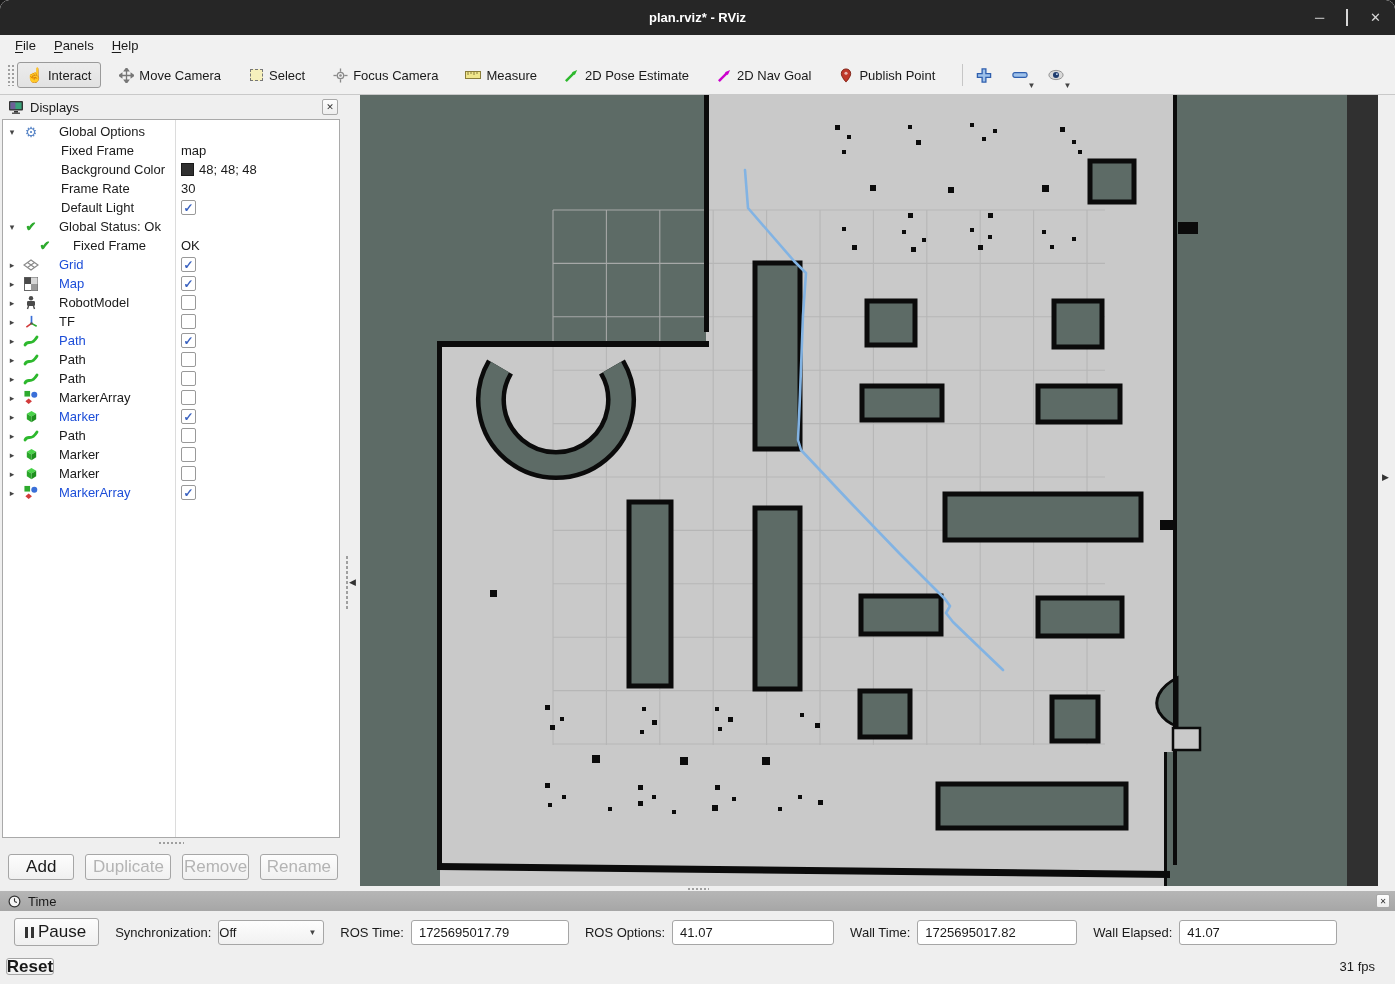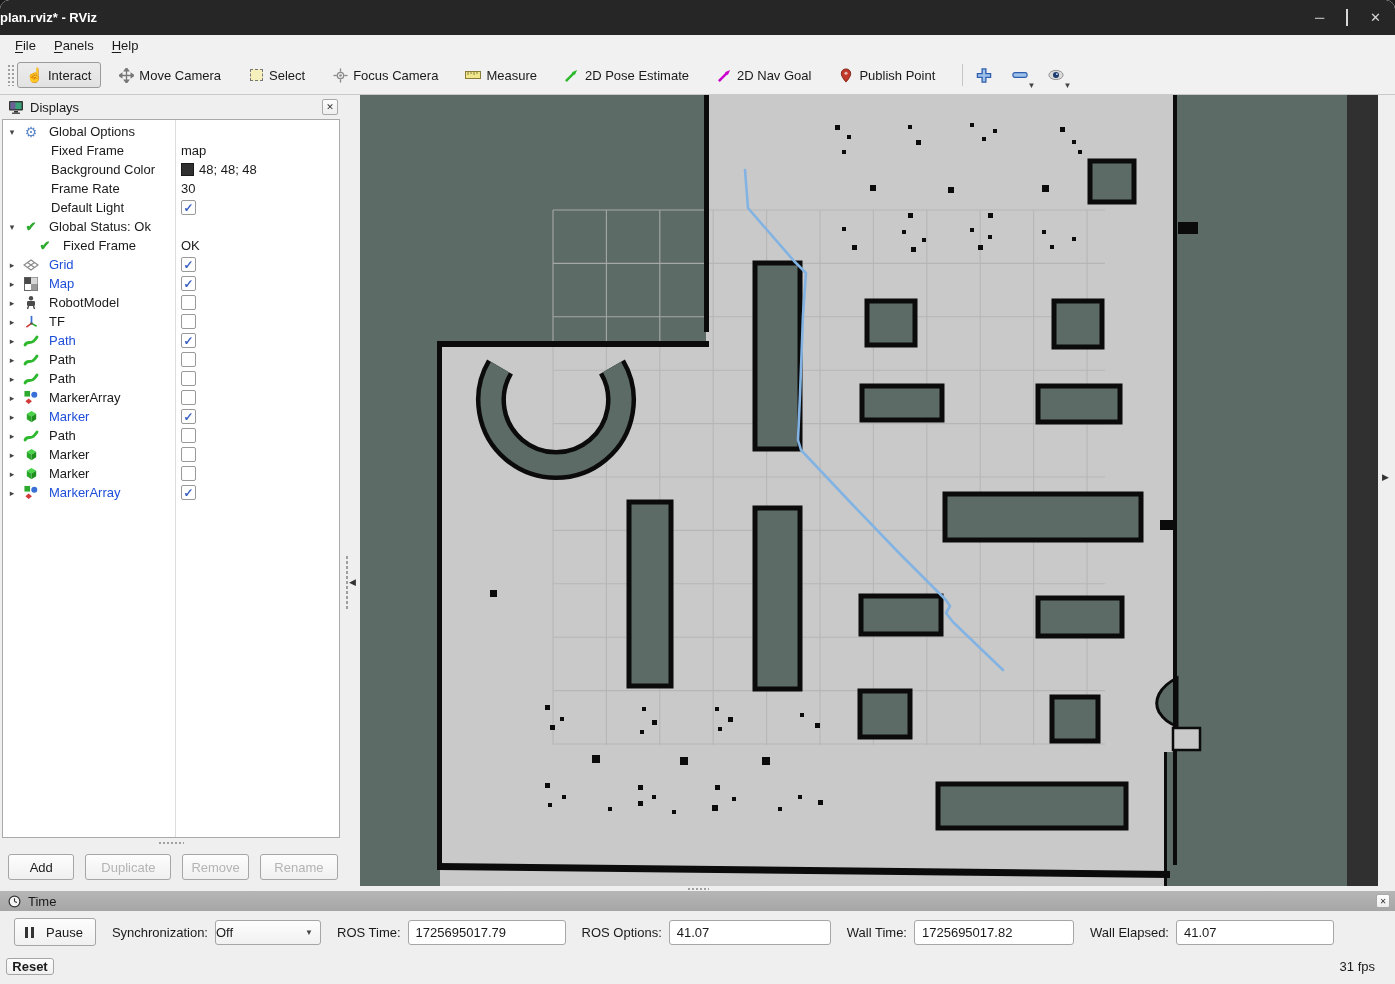--- a/index.html
+++ b/index.html
@@ -1,21 +1,21 @@
 <!DOCTYPE html>
 <html><head>
 <meta charset="utf-8">
 <style>
   html,body{margin:0;padding:0;background:#1b1b1b;}
   *{box-sizing:border-box;}
   .window{width:1395px;height:984px;background:#efefef;font-family:"Liberation Sans",sans-serif;
     position:relative;overflow:hidden;border-radius:9px 9px 0 0;color:#1a1a1a;}
   
   .titlebar{height:35px;background:#262626;border-radius:9px 9px 0 0;position:relative;
-    display:flex;align-items:center;justify-content:flex-start;}
+    display:flex;align-items:center;justify-content:center;}
   .titlebar .title{color:#fff;font-weight:bold;font-size:13px;}
   .winctrls{position:absolute;right:14px;top:0;height:35px;display:flex;align-items:center;gap:22px;}
   .wbtn{color:#d8d8d8;font-size:13px;line-height:1;cursor:default;}
   .maxbox{width:9px;height:9px;border:1.5px solid #d8d8d8;}
   
   .menubar{height:21px;background:#f1f1f1;display:flex;align-items:center;padding-left:6px;font-size:13px;}
   .menu-item{padding:1px 9px;}
   .menu-item u{text-underline-offset:2px;}
   
   .toolbar{height:39px;background:#f1f1f1;border-bottom:1px solid #c9c9c9;display:flex;align-items:center;padding-left:4px;}
@@ -33,54 +33,54 @@
   .dock-header{height:24px;display:flex;align-items:center;padding:0 4px 0 8px;font-size:13px;gap:6px;}
   .dock-header .spacer{flex:1;}
   .xbtn{width:16px;height:16px;border:1px solid #a9a9a9;border-radius:2px;background:linear-gradient(#fdfdfd,#eee);
     display:flex;align-items:center;justify-content:center;font-size:9px;color:#333;}
   .tree{position:relative;background:#fff;border:1px solid #a9a9a9;flex:1;margin:0 2px;overflow:hidden;padding-top:2px;}
   .tree::after{content:"";position:absolute;left:172px;top:0;bottom:0;width:1px;background:#dcdcdc;}
   .trow{display:flex;align-items:center;height:19px;position:relative;font-size:13px;white-space:nowrap;}
   .exp{width:18px;text-align:center;font-size:9px;color:#454545;flex:none;}
   .tsp{flex:none;display:inline-block;}
   .ticon{width:20px;height:16px;flex:none;display:inline-flex;align-items:center;justify-content:center;}
-  .tlabel{margin-left:8px;}
+  .tlabel{margin-left:18px;}
   .tlabel.blue{color:#1d4ed8;font-weight:normal;}
   .tval{position:absolute;left:178px;top:0;height:19px;display:flex;align-items:center;gap:5px;font-size:13px;}
   .cb{width:15px;height:15px;border:1px solid #999;border-radius:2px;background:#fff;display:flex;align-items:center;justify-content:center;
       font-size:12px;font-weight:bold;color:#3a62c0;line-height:1;}
   .swatch{width:13px;height:13px;border:1px solid #1a1a1a;}
   .hsplit{height:9px;display:flex;align-items:center;justify-content:center;}
   .hsplit .dots{width:26px;height:4px;background-image:radial-gradient(#9f9f9f 1px,transparent 1.1px);background-size:4px 4px;}
   .helpbox{border:1px solid #a9a9a9;background:#fff;margin:0 2px;height:72px;padding:5px 9px;font-size:13px;line-height:1.3;}
   .helpbox b{display:block;}
   .btnrow{display:flex;align-items:center;gap:11px;padding:7px 4px 6px 8px;}
   .pbtn{height:26px;border:1px solid #a6a6a6;border-radius:3px;background:linear-gradient(#fdfdfd,#f0f0f0);
-    font-size:13px;font-family:"Liberation Sans",sans-serif;display:flex;align-items:center;justify-content:center;}
+    font-size:17px;font-family:"Liberation Sans",sans-serif;display:flex;align-items:center;justify-content:center;}
   .pbtn.disabled{color:#b4b4b4;}
   .vsplit{width:18px;background:#efefef;position:relative;}
   .vsplit .dots{position:absolute;left:3px;top:460px;width:4px;height:55px;background-image:radial-gradient(#9f9f9f 1px,transparent 1.1px);background-size:4px 5px;}
   .vsplit .arr{position:absolute;left:7px;top:482px;font-size:9px;color:#333;}
   .viewport{flex:1;position:relative;background:#303030;}
   .viewport svg{display:block;}
   .right-strip{width:17px;background:#efefef;position:relative;}
   .right-strip .arr{position:absolute;left:4px;top:377px;font-size:9px;color:#333;}
   
   .time-panel{height:98px;display:flex;flex-direction:column;}
   .tp-gap{height:5px;background:#efefef;display:flex;align-items:center;justify-content:center;}
   .tp-gap .dots{width:22px;height:3px;background-image:radial-gradient(#9f9f9f 1px,transparent 1.1px);background-size:4px 4px;}
   .tp-header{height:20px;background:linear-gradient(#b6b6b6,#a6a6a6);display:flex;align-items:center;gap:6px;padding:0 6px;font-size:13px;position:relative;}
   .tp-header .xbtn{position:absolute;right:5px;top:3px;width:14px;height:14px;font-size:8px;}
   .tp-controls{height:42px;display:flex;align-items:center;padding-left:14px;font-size:13px;background:#efefef;}
   .tp-bottom{flex:1;display:flex;align-items:center;justify-content:space-between;padding:0 20px 4px 6px;font-size:13px;background:#efefef;}
   .inputbox{height:25px;border:1px solid #a6a6a6;border-radius:3px;background:#fff;display:flex;align-items:center;padding:0 7px;font-size:13px;}
   .combo{width:106px;height:25px;border:1px solid #a6a6a6;border-radius:3px;background:linear-gradient(#fdfdfd,#f1f1f1);
     display:flex;align-items:center;padding:0 0;position:relative;}
   .combo .carr{position:absolute;right:7px;font-size:8px;color:#444;}
-  .pause-btn{height:28px;padding:0 12px 0 10px;gap:12px;}
+  .pause-btn{height:28px;padding:0 12px 0 10px;gap:4px;}
   .pausebars{display:inline-flex;gap:3px;}
   .pausebars i{width:3px;height:11px;background:#333;display:inline-block;}
   .flabel{margin-left:16px;margin-right:7px;white-space:nowrap;}
   .reset-btn{width:48px;height:17px;font-weight:bold;}
   .uni{line-height:1;}
 </style>
 </head>
 <body>
 
 <div class="window">

